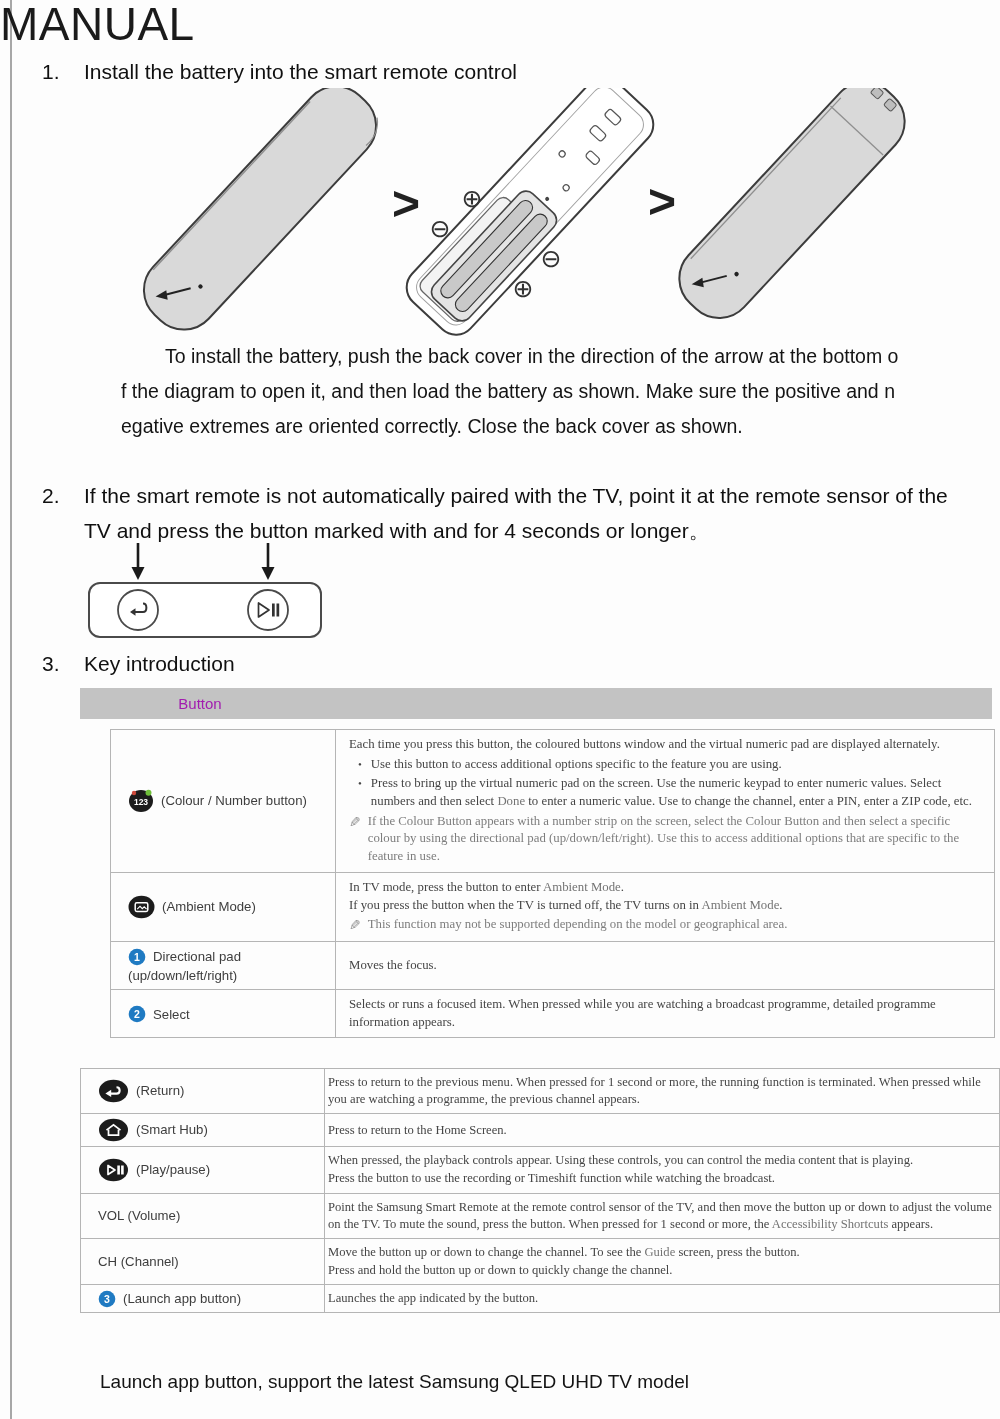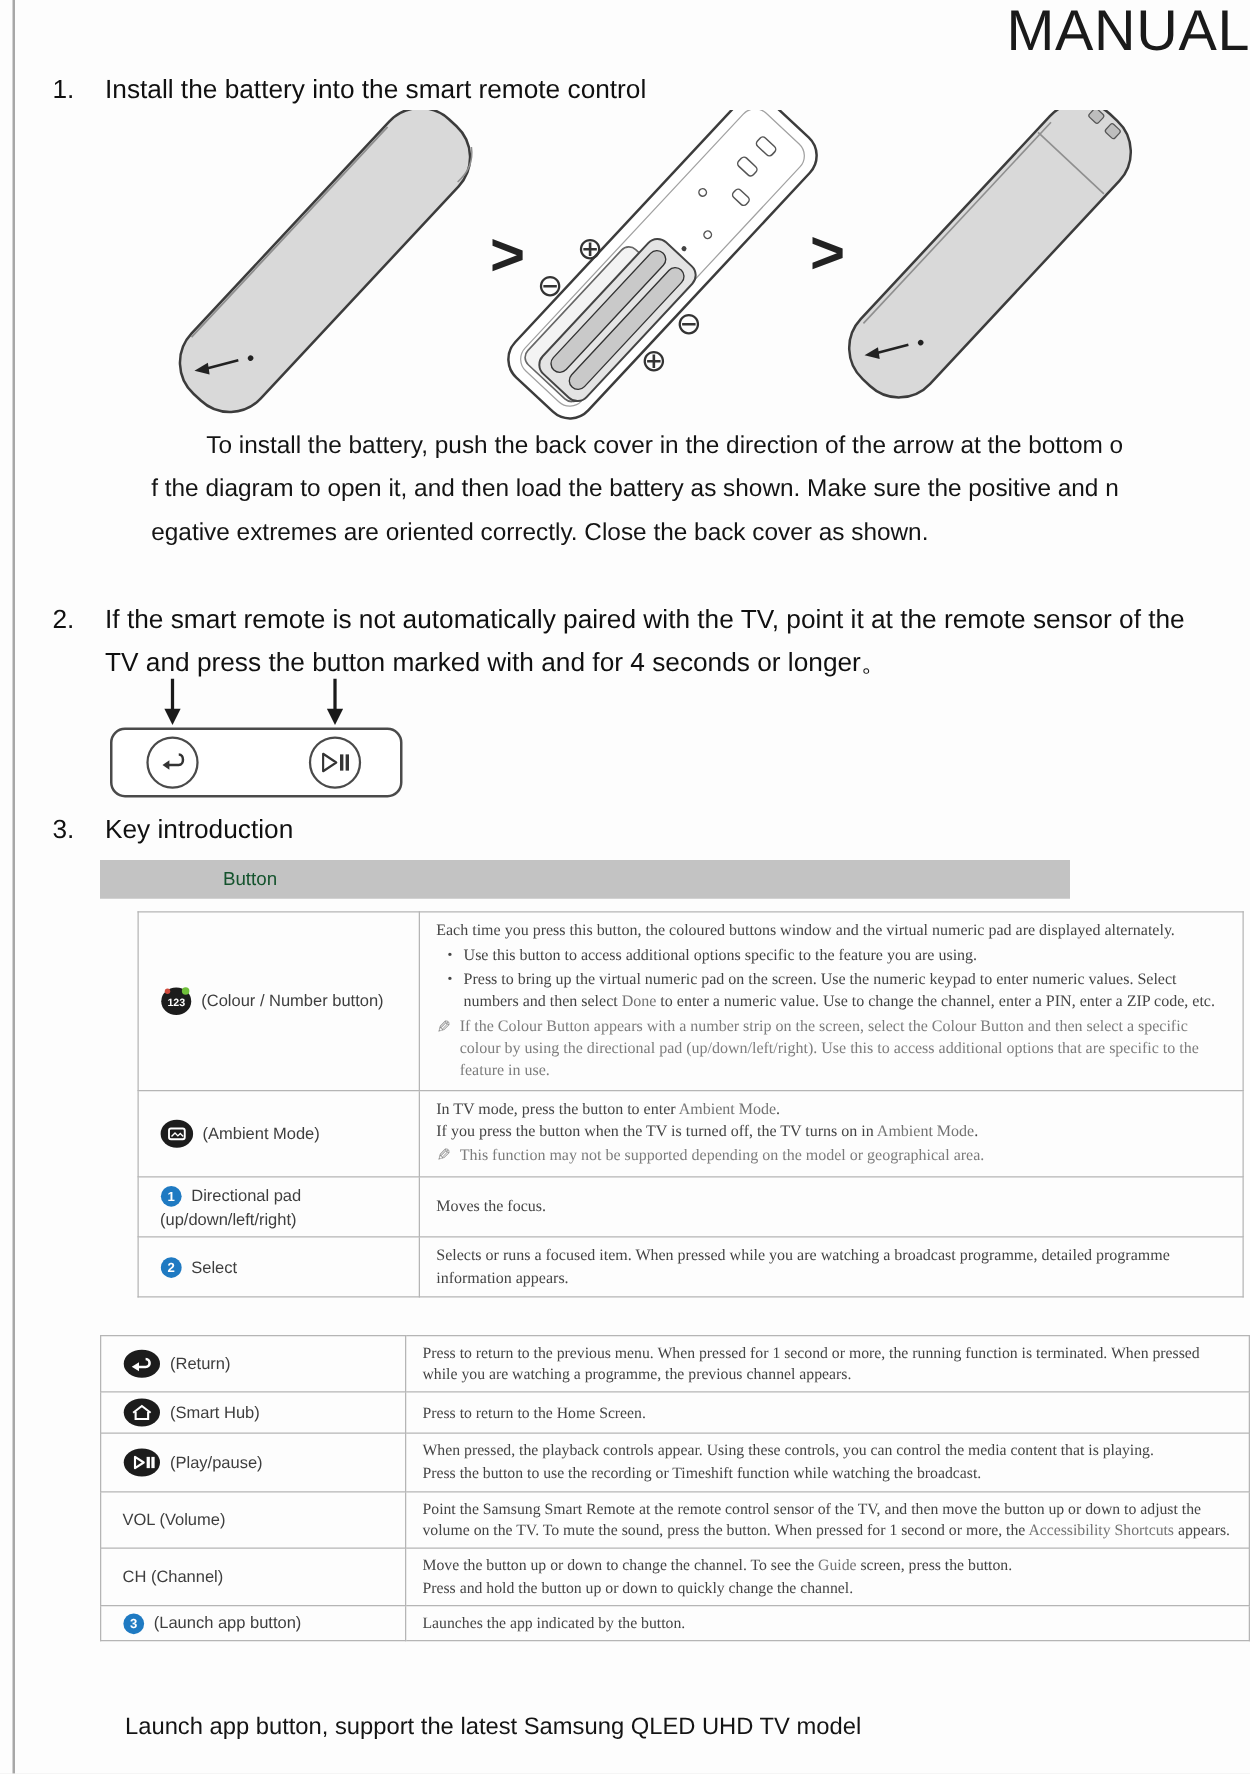--- a/index.html
+++ b/index.html
@@ -1,45 +1,45 @@
 <!DOCTYPE html>
 <html><head>
 <meta charset="utf-8">
 <style>
   html,body{margin:0;padding:0;background:#e9e9e9;}
   .page{position:relative;width:1000px;height:1419px;margin:0 auto;background:#fdfdfd;
         font-family:"Liberation Sans",sans-serif;color:#151515;overflow:hidden;}
   .left-rule{position:absolute;left:10px;top:0;width:2px;height:100%;background:#a7a7a7;}
-  .title{position:absolute;top:0;left:0;width:100%;text-align:right;font-size:46px;
+  .title{position:absolute;top:0;left:0;width:100%;text-align:left;font-size:46px;
          line-height:1.05;color:#1a1a1a;letter-spacing:0.5px;}
   .step{position:absolute;display:flex;font-size:21px;color:#101010;}
   .step .num{flex:0 0 42px;}
   #step1{left:42px;top:60px;}
   #step2{left:42px;top:478px;line-height:35px;}
   #step3{left:42px;top:652px;}
   .para{position:absolute;left:121px;top:339px;width:848px;font-size:19.5px;line-height:35px;color:#141414;}
   .para .l1{text-indent:44px;}
   .alk{position:absolute;left:133px;top:444px;font-size:19.5px;color:#141414;}
   .alk .bm{margin-right:9px;font-size:15px;vertical-align:2px;}
   .illus{position:absolute;}
   #battery-illus{left:100px;top:88px;}
   #pair-illus{left:86px;top:540px;}
-  .tbl-header{position:absolute;left:80px;top:688px;width:776px;height:31px;background:#c3c3c3;
-              display:flex;align-items:center;font-size:15px;color:#14532d;}
+  .tbl-header{position:absolute;left:80px;top:688px;width:912px;height:31px;background:#c3c3c3;
+              display:flex;align-items:center;font-size:15px;color:#a21caf;}
   .tbl-header .h-btn{width:240px;text-align:center;}
   .tbl-header .h-desc{flex:1;text-align:center;border-left:2px solid #dcdcdc;line-height:31px;height:31px;}
   .tbl-wrap{position:absolute;}
   #t1{left:110px;top:729px;width:885px;}
   #t2{left:80px;top:1068px;width:920px;}
   table.btn-table{border-collapse:collapse;width:100%;table-layout:fixed;}
   table.btn-table td{border:1px solid #b5b5b5;vertical-align:middle;}
   #t1 col.c1{width:225px;} #t2 col.c1{width:244px;}
   td.c-btn{padding:5px 6px 5px 17px;font-size:13.2px;color:#3e3e3e;line-height:1.35;}
   td.c-desc{padding:5px 13px;font-size:12.8px;color:#454545;line-height:1.38;font-family:Liberation Serif, serif;}
-  #t2 td.c-desc{font-size:12.6px;line-height:1.36;padding:4px 13px;margin-top:36px;}
+  #t2 td.c-desc{font-size:12.6px;line-height:1.36;padding:4px 3px;margin-top:36px;}
   #t2 td.c-btn{padding:4px 6px 4px 17px;}
   .icon-wrap{display:inline-block;vertical-align:middle;margin-right:7px;line-height:0;}
   .btn-label{vertical-align:middle;}
   .desc-line{margin:1px 0;}
   .desc-line.bullet{display:flex;padding-left:9px;margin:2px 0;}
   .desc-line.bullet .marker{flex:0 0 auto;margin-right:9px;font-size:11px;line-height:17px;}
   .desc-line.note{display:flex;color:#7d7d7d;}
   .desc-line.note .nmark{flex:0 0 auto;margin-right:7px;color:#8c8c8c;font-size:14px;transform:scaleX(-1);}
   .seg.link{color:#737373;}
   .footer{position:absolute;left:100px;top:1371px;font-size:19px;color:#141414;}

